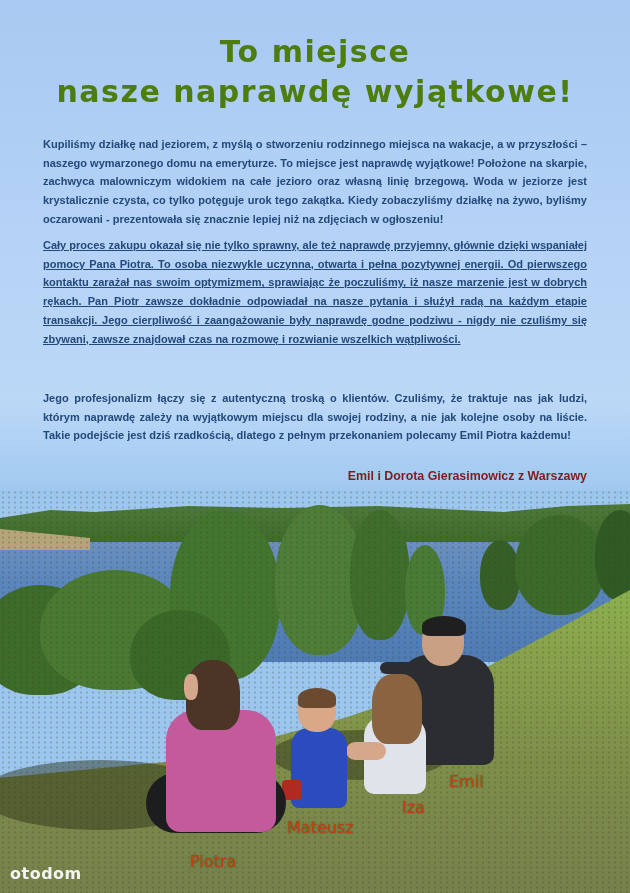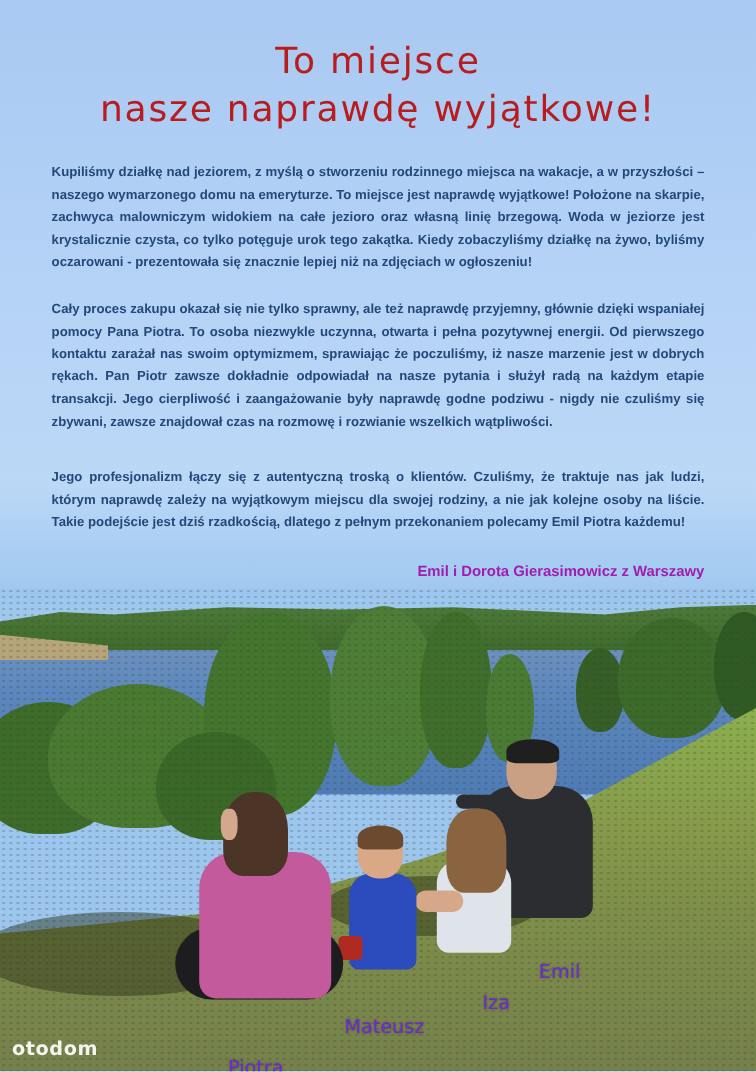--- a/index.html
+++ b/index.html
@@ -7,39 +7,39 @@
     body {
       position: relative;
       font-family: "DejaVu Sans", sans-serif;
       background: linear-gradient(180deg, #a9c9f2 0%, #b4d2f6 25%, #bcd8f7 45%, #a8cdf2 52%, #9ec8f0 56%, #9cc6ee 60%);
     }
     .page { position: absolute; inset: 0; width: 630px; height: 893px; overflow: hidden; }
 
     
     .title {
       position: absolute; left: 0; top: 32px; width: 630px;
-      text-align: center; color: #b91c1c;
-      font-family: "DejaVu Sans", sans-serif; font-weight: normal;
+      text-align: center; color: #4d7c0f;
+      font-family: "DejaVu Sans", sans-serif; font-weight: bold;
       font-size: 30px; line-height: 40px; letter-spacing: 1.5px;
     }
     .title span { display: block; }
 
     
     .text-block {
       position: absolute; left: 43px; width: 544px;
       color: #23487a; font-family: "Liberation Sans", sans-serif;
       font-size: 11px; line-height: 18.7px; text-align: justify;
       font-weight: bold;
     }
     .p1 { top: 135px; }
-    .p2 { top: 249px; }
+    .p2 { top: 236px; text-decoration: underline; }
     .p3 { top: 389px; }
     .signature {
       position: absolute; right: 43px; top: 469px;
-      color: #a21caf; font-family: "Liberation Sans", sans-serif;
+      color: #7f1d1d; font-family: "Liberation Sans", sans-serif;
       font-size: 12.4px; font-weight: bold;
     }
 
     
     .photo { position: absolute; left: 0; top: 490px; width: 630px; height: 403px; overflow: hidden; }
     .sky { position: absolute; left: 0; top: 0; width: 630px; height: 60px;
       background: linear-gradient(180deg, #9cc6ee 0%, #a4cbef 100%); }
     .far-hills { position: absolute; left: 0; top: 12px; width: 630px; height: 40px;
       background: linear-gradient(180deg, #4d7a3a, #3f6a2d); 
       clip-path: polygon(0 40%, 8% 20%, 15% 25%, 30% 10%, 45% 15%, 60% 10%, 80% 25%, 90% 10%, 100% 5%, 100% 100%, 0 100%); }
@@ -53,22 +53,22 @@
       clip-path: polygon(100% 0, 100% 100%, 0 100%, 0 62%, 30% 56%, 55% 42%, 75% 28%); }
     .grass-tex { position: absolute; left: 0; top: 0; width: 630px; height: 403px;
       background-image: radial-gradient(rgba(60,60,30,0.25) 1px, transparent 1.5px);
       background-size: 6px 5px; pointer-events: none; }
     .shadow { position: absolute; background: rgba(40,45,20,0.45); border-radius: 50%; }
 
     
     .person { position: absolute; }
     .shape { position: absolute; }
     .name-label {
-      position: absolute; color: #6d28d9; font-family: "DejaVu Sans", sans-serif;
-      font-size: 16px; text-shadow: 0 0 2px rgba(0,0,0,0.35); margin-top: 28px;
+      position: absolute; color: #c2410c; font-family: "DejaVu Sans", sans-serif;
+      font-size: 16px; text-shadow: 0 0 2px rgba(0,0,0,0.35);
     }
     .logo {
       position: absolute; left: 10px; top: 864px; color: #ffffff;
       font-family: "DejaVu Sans", sans-serif; font-weight: bold; font-size: 16px;
       letter-spacing: 0.5px; opacity: 0.92;
     }
   </style>
 </head>
 <body>
 

